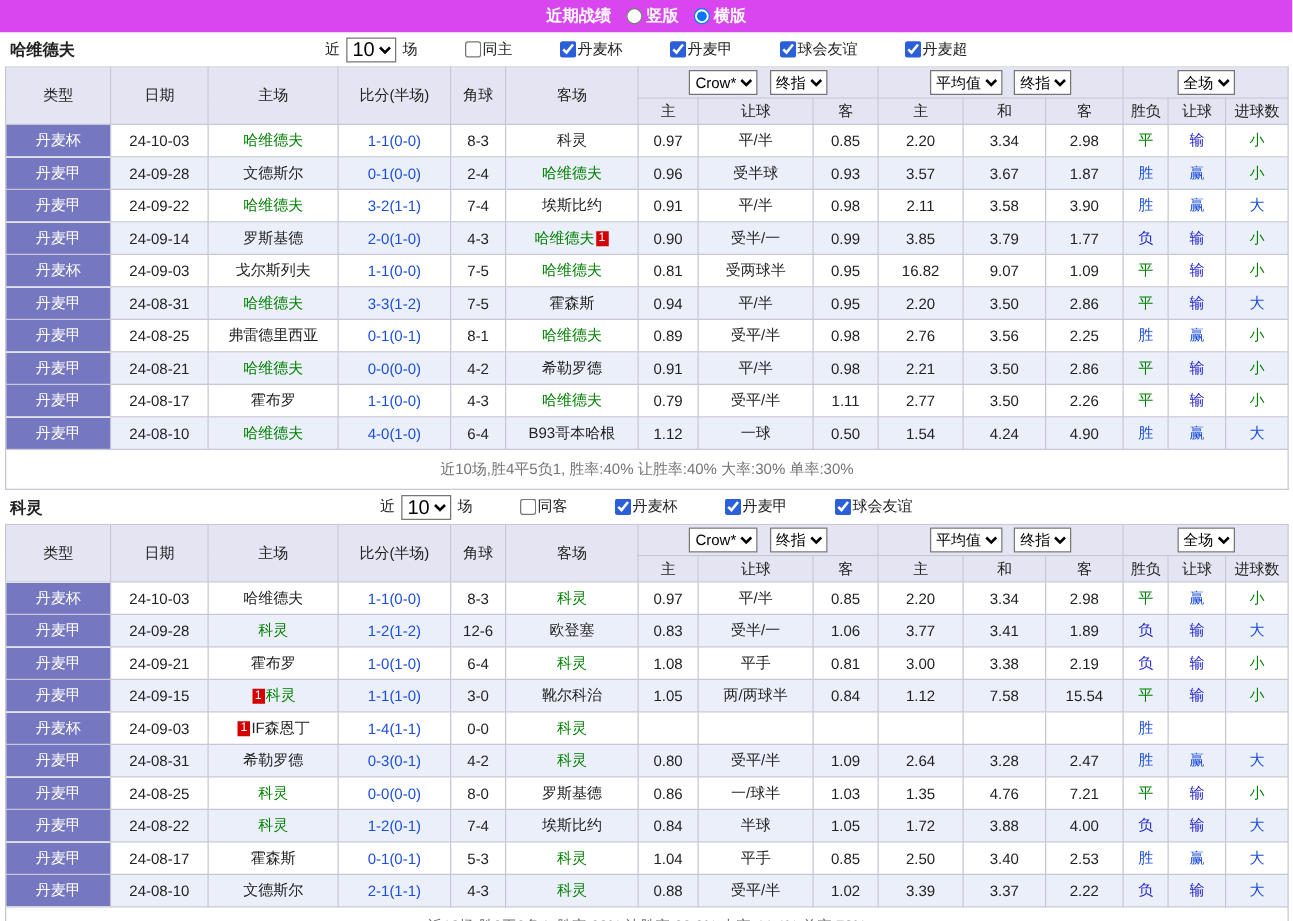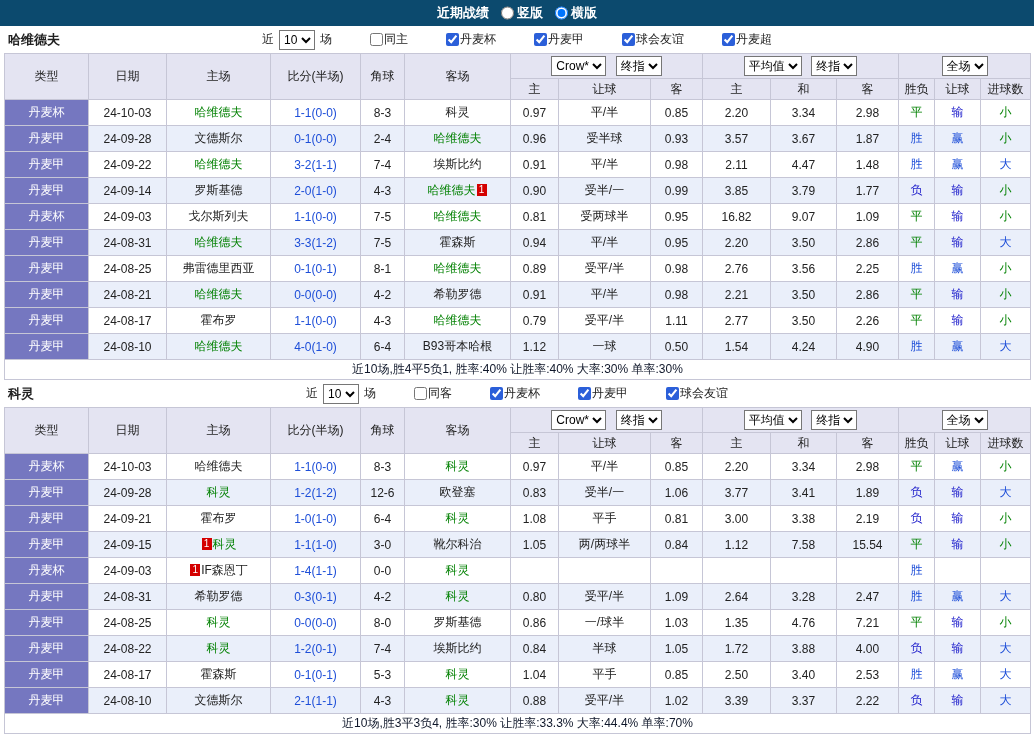--- a/index.html
+++ b/index.html
@@ -6,49 +6,49 @@
   html,body { margin:0; padding:0; }
   body {
     width:1034px;
     background:#fff;
     font-family:"Liberation Sans","DejaVu Sans",sans-serif;
     font-size:12px;
     color:#222;
   }
   
   .topbar {
-    height:26px; background:#0c4a6e; color:#fff;
+    height:26px; background:#d946ef; color:#fff;
     display:flex; align-items:center; justify-content:center; gap:12px;
     font-size:13px; font-weight:bold;
   }
   .topbar .radio-group { display:flex; gap:12px; font-weight:bold; }
   .topbar label { display:flex; gap:3px; cursor:pointer; }
   .topbar input { margin:0; }
   
   .section-header {
     height:27px; position:relative; display:flex; align-items:center;
     background:#fff;
   }
   .team-name { position:absolute; left:8px; font-weight:bold; font-size:13px; }
   .filters { margin:0 auto; display:flex; align-items:center; gap:5px; }
   .filters label { display:flex; align-items:center; gap:1px; cursor:pointer;margin-left:33px; }
   .filters input { margin:0; accent-color:#2b5fd9; }
-  .filters select { font-size:12px; height:20px; border:1px solid #767676; background:#fff; }
+  .filters select { font-size:16px; height:20px; border:1px solid #767676; background:#fff; }
   
   table { width:1026px; margin:0 4px; border-collapse:collapse; table-layout:fixed; border:1px solid #a3a3a3; }
   th, td { border:1px solid #c6c6d6; text-align:center; padding:0 1px; overflow:hidden; white-space:nowrap; }
   thead th { background:#e4e4f2; font-weight:normal; color:#222; }
   tr.selects-row th { height:25px; }
   tr.selects-row select { font-size:12px; height:20px; border:1px solid #767676; background:#fff; margin:0 3px; }
   tr.sub-row th { height:21px; }
   tbody td { height:26px; }
   td.league-cell { background:#7577c0; color:#fff; }
   tbody tr:nth-child(odd)  td:not(.league-cell) { background:#ffffff; }
   tbody tr:nth-child(even) td:not(.league-cell) { background:#eaeffa; }
-  tfoot td { height:20px; color:#0f172a; background:#fff; }
+  tfoot td { height:32px; color:#737373; background:#fff; }
   .c-red   { color:#1d4ed8; }
   .c-green { color:#008000; }
   .c-blue  { color:#2222cc; }
   .c-black { color:#222222; }
   .badge {
     display:inline-block; background:#d40000; color:#fff;
     font-size:10px; line-height:12px; min-width:10px; height:12px;
     padding:0 1px; margin:0 1px; vertical-align:1px;
   }
 </style>
@@ -189,22 +189,22 @@
           <td class="league-cell">丹麦甲</td>
           <td>24-09-22</td>
           <td><span class="c-green">哈维德夫</span></td>
           <td class="c-red">3-2(1-1)</td>
           <td>7-4</td>
           <td><span class="c-black">埃斯比约</span></td>
           <td>0.91</td>
           <td>平/半</td>
           <td>0.98</td>
           <td>2.11</td>
-          <td>4.47</td>
-          <td>1.48</td>
+          <td>3.58</td>
+          <td>3.90</td>
           <td class="c-red">胜</td>
           <td class="c-red">赢</td>
           <td class="c-red">大</td>
         </tr>
         <tr>
           <td class="league-cell">丹麦甲</td>
           <td>24-09-14</td>
           <td><span class="c-black">罗斯基德</span></td>
           <td class="c-red">2-0(1-0)</td>
           <td>4-3</td>

